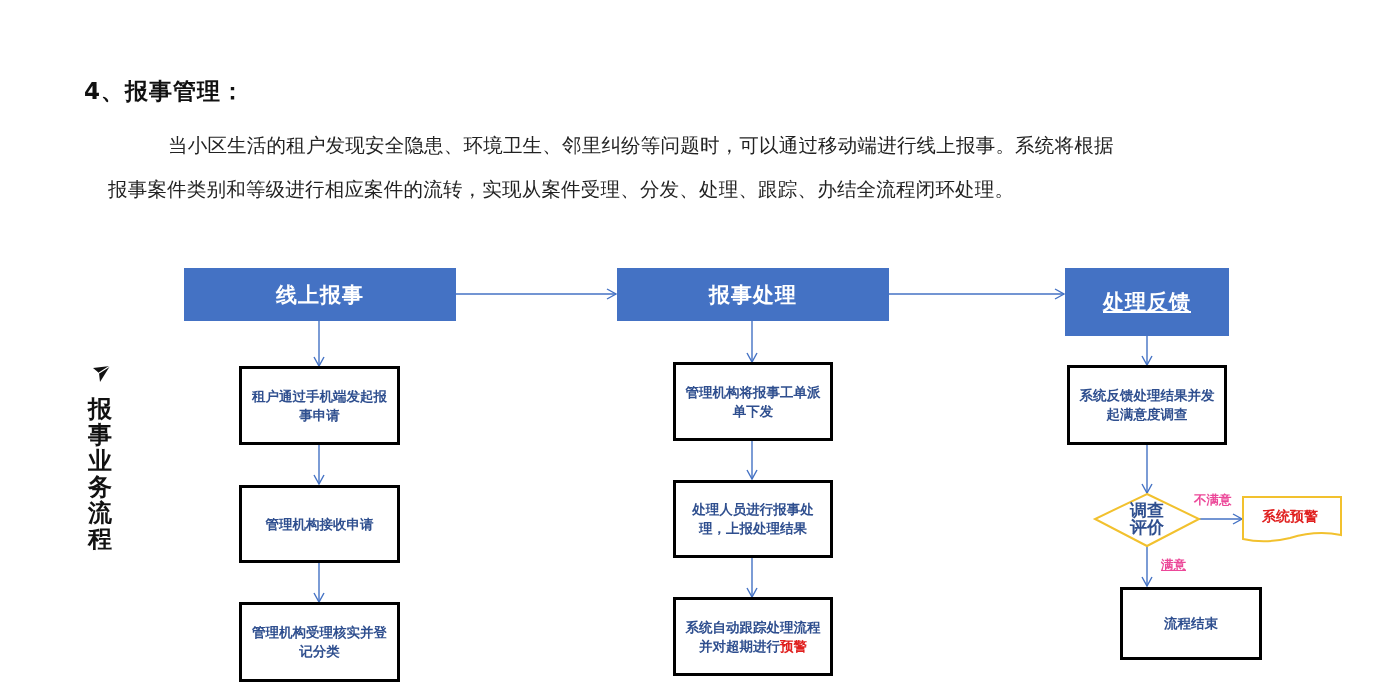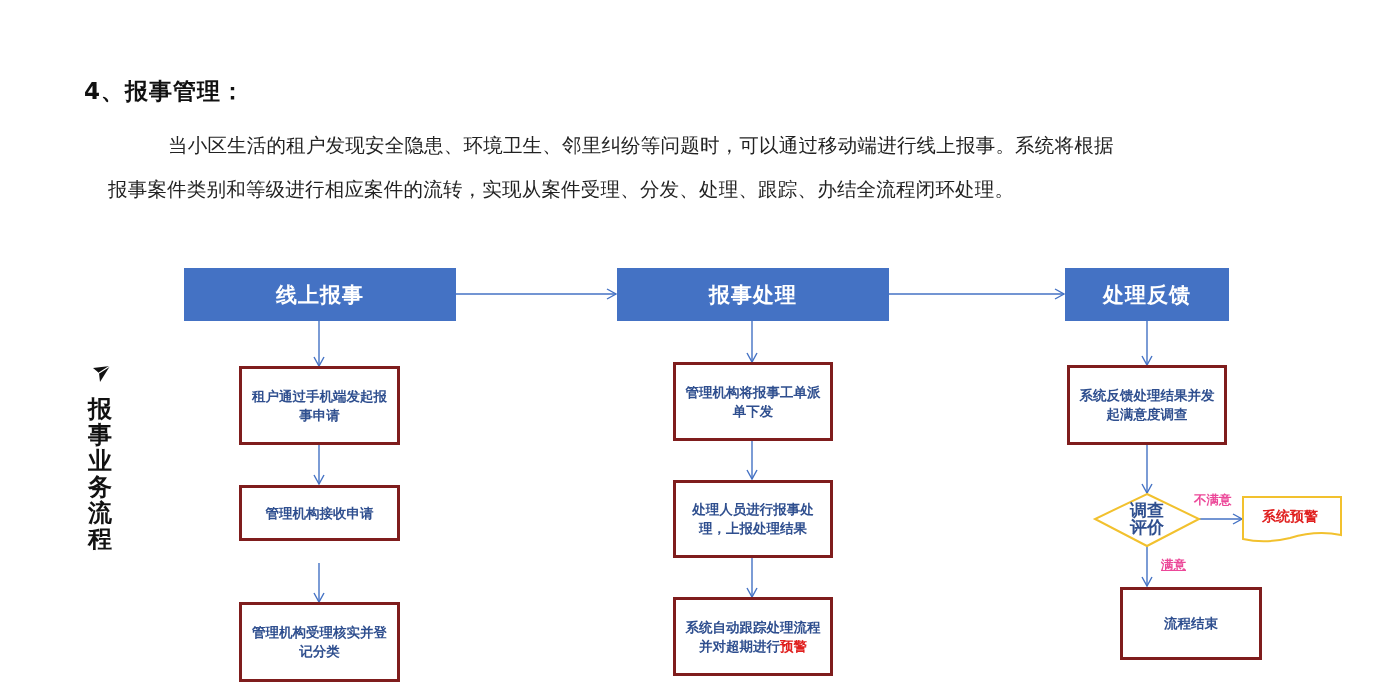--- a/index.html
+++ b/index.html
@@ -17,21 +17,21 @@
   .side-label {
     left: 85px; top: 396px; width: 30px; font-size: 24px; font-weight: bold; color: #111;
     line-height: 26px; text-align: center;
   }
   .side-mark { left: 92px; top: 364px; width: 20px; height: 20px; }
   .hdr {
     background: #4472c4; color: #fff; font-size: 21px; font-weight: bold;
     display: flex; align-items: center; justify-content: center; letter-spacing: 1px;
   }
   .step {
-    border: 3px solid #7f1d1d; background: #fff; box-sizing: border-box;
+    border: 3px solid #000000; background: #fff; box-sizing: border-box;
     display: flex; align-items: center; justify-content: center; text-align: center;
     color: #2f4f8f; font-size: 13.5px; font-weight: bold; line-height: 19px; padding: 0 8px;
   }
   .step .warn { color: #e0201f; }
   .lbl { font-size: 12.5px; font-weight: bold; color: #ec4899; }
   .alarm-text { color: #e0201f; font-size: 14px; font-weight: bold; }
   svg.lines { position: absolute; left: 0; top: 0; }
 </style>
 </head>
 <body>
@@ -78,31 +78,31 @@
     <line x1="1147" y1="546" x2="1147" y2="586" marker-end="url(#ah)"></line>
   </g>
 
   <polygon points="1147,494 1199,519 1147,546 1095,519" fill="#fff" stroke="#f2c12e" stroke-width="2"></polygon>
 
   <path d="M1243 497 L1341 497 L1341 535 Q1316 530 1290 538 Q1265 544 1243 539 Z" fill="#fff" stroke="#f2c12e" stroke-width="2"></path>
 </svg>
 
 <div class="abs hdr" style="left:184px; top:268px; width:272px; height:53px;">线上报事</div>
 <div class="abs step" style="left:239px; top:366px; width:161px; height:79px;">租户通过手机端发起报事申请</div>
-<div class="abs step" style="left:239px; top:485px; width:161px; height:56px;">管理机构接收申请</div>
+<div class="abs step" style="left:239px; top:485px; width:161px; height:78px;">管理机构接收申请</div>
 <div class="abs step" style="left:239px; top:602px; width:161px; height:80px;">管理机构受理核实并登记分类</div>
 
 <div class="abs hdr" style="left:617px; top:268px; width:272px; height:53px;">报事处理</div>
 <div class="abs step" style="left:673px; top:362px; width:160px; height:79px;">管理机构将报事工单派单下发</div>
 <div class="abs step" style="left:673px; top:480px; width:160px; height:78px;">处理人员进行报事处理，上报处理结果</div>
 <div class="abs step" style="left:673px; top:597px; width:160px; height:79px;">
   <span><span>系统自动跟踪处理流程并对超期进行</span><span class="warn">预警</span></span>
 </div>
 
-<div class="abs hdr" style="left:1065px; top:268px; width:164px; height:53px;">处理反馈</div>
+<div class="abs hdr" style="left:1065px; top:268px; width:164px; height:68px;text-decoration:underline;">处理反馈</div>
 <div class="abs step" style="left:1067px; top:365px; width:160px; height:80px;">系统反馈处理结果并发起满意度调查</div>
 
 <div class="abs" style="left:1118px; top:502px; width:58px; text-align:center; color:#2f4f8f; font-size:17px; font-weight:bold; line-height:17px;">
   <div>调查</div>
   <div>评价</div>
 </div>
 
 <div class="abs lbl" style="left:1194px; top:492px;">不满意</div>
 <div class="abs alarm-text" style="left:1262px; top:508px;text-align:right;">系统预警</div>
 

